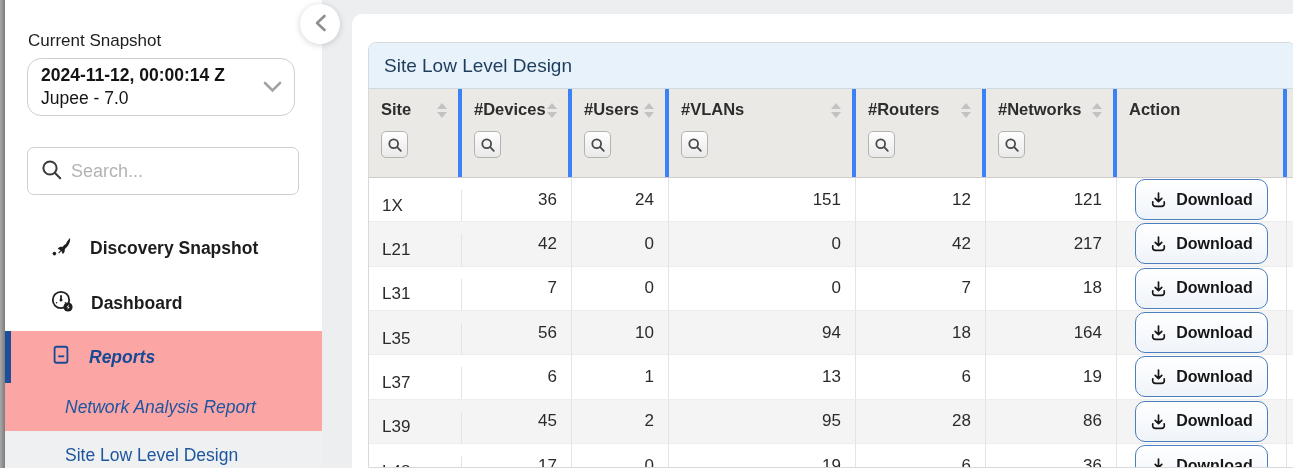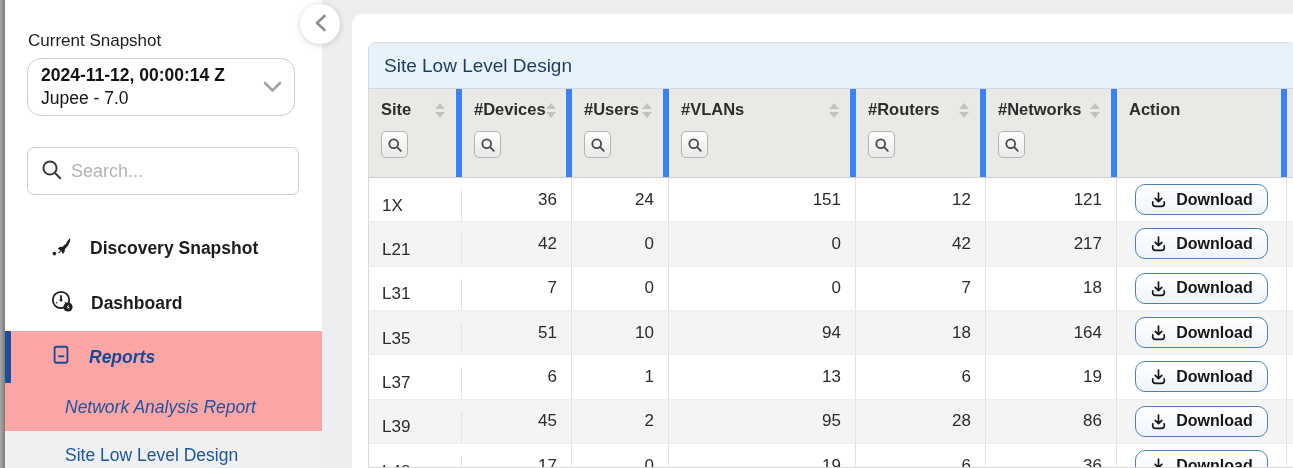--- a/index.html
+++ b/index.html
@@ -59,40 +59,40 @@
   .card { width:928px; height:426px; border:1px solid #d9d9d9; border-top-left-radius:8px;
           border-top-right-radius:8px; overflow:hidden; background:#fff; }
   .card-header { height:46px; background:#e7f2fb; border-bottom:1px solid #cfd9e1;
                  display:flex; align-items:center; padding-left:15px;
                  font-size:19px; color:#1e3c5c; }
 
   
   .grid-cols { display:grid; grid-template-columns:93px 110px 97px 187px 130px 131px 170px 1fr; }
 
   .thead { background:#eae9e6; border-bottom:1px solid #cfcdca; }
-  .th { border-right:6px solid #3b82f6; height:88px; padding:9px 11px 0 12px; }
+  .th { border-right:4px solid #3b82f6; height:88px; padding:9px 11px 0 12px; }
   .th.extra { border-right:none; padding:0; }
   .th-top { display:flex; justify-content:space-between; align-items:flex-start; }
   .th-label { font-size:16.5px; font-weight:700; color:#2d2d2d; line-height:22px; white-space:nowrap; }
   .sort-icon { display:flex; flex-direction:column; gap:3px; margin-top:5px; }
   .tri-up   { width:0; height:0; border:5px solid transparent; border-top:none; border-bottom:6px solid #c2c2c2; }
   .tri-down { width:0; height:0; border:5px solid transparent; border-bottom:none; border-top:6px solid #c2c2c2; }
   .filter-btn { margin-top:11px; width:27px; height:27px; border:1px solid #b5b3b0; border-radius:5px;
                 background:linear-gradient(#fefefe,#e9e9e9); display:flex; align-items:center;
                 justify-content:center; cursor:pointer; }
 
   .tr { height:44.33px; border-bottom:1px solid #ededee; background:#fff; }
   .tbody .tr:nth-child(even) { background:#f4f4f5; }
   .td { border-right:1px solid #e3e3e4; display:flex; align-items:center; font-size:17px; color:#2b2b2b; overflow:hidden; }
   .td.extra { border-right:none; }
   .td.site { padding-left:13px;margin-top:12px; }
   .td.num  { justify-content:flex-end; padding-right:14px; }
   .td.action { justify-content:center; }
 
-  .dl-btn { display:flex; align-items:center; gap:9px; height:31px; padding:0 14px;
+  .dl-btn { display:flex; align-items:center; gap:9px; height:41px; padding:0 14px;
             border:1.5px solid #4d7fbe; border-radius:10px;
             background:linear-gradient(#ffffff,#eff4fa); cursor:pointer;
             font-family:"Liberation Sans",sans-serif; font-size:16px; font-weight:700; color:#161616; }
 </style>
 </head>
 <body>
 
 <div class="left-strip"></div>
 
 <div class="sidebar">
@@ -335,21 +335,21 @@
                   <path d="M2.8 10.8c-.6 3 .4 4.6 3 4.6h5.4c2.6 0 3.6-1.6 3-4.6"></path>
                 </svg>
               <span>Download</span>
             </button>
           </div>
           <div class="td extra"></div>
         </div>
 
         <div class="tr grid-cols">
           <div class="td site">L35</div>
-          <div class="td num">51</div>
+          <div class="td num">56</div>
           <div class="td num">10</div>
           <div class="td num">94</div>
           <div class="td num">18</div>
           <div class="td num">164</div>
           <div class="td action">
             <button class="dl-btn">
               <svg width="17" height="17" viewBox="0 0 17 17" fill="none" stroke="#161616" stroke-width="1.7" stroke-linecap="round" stroke-linejoin="round">
                   <path d="M8.5 2v8.2M5.2 7.3l3.3 3.3 3.3-3.3"></path>
                   <path d="M2.8 10.8c-.6 3 .4 4.6 3 4.6h5.4c2.6 0 3.6-1.6 3-4.6"></path>
                 </svg>

